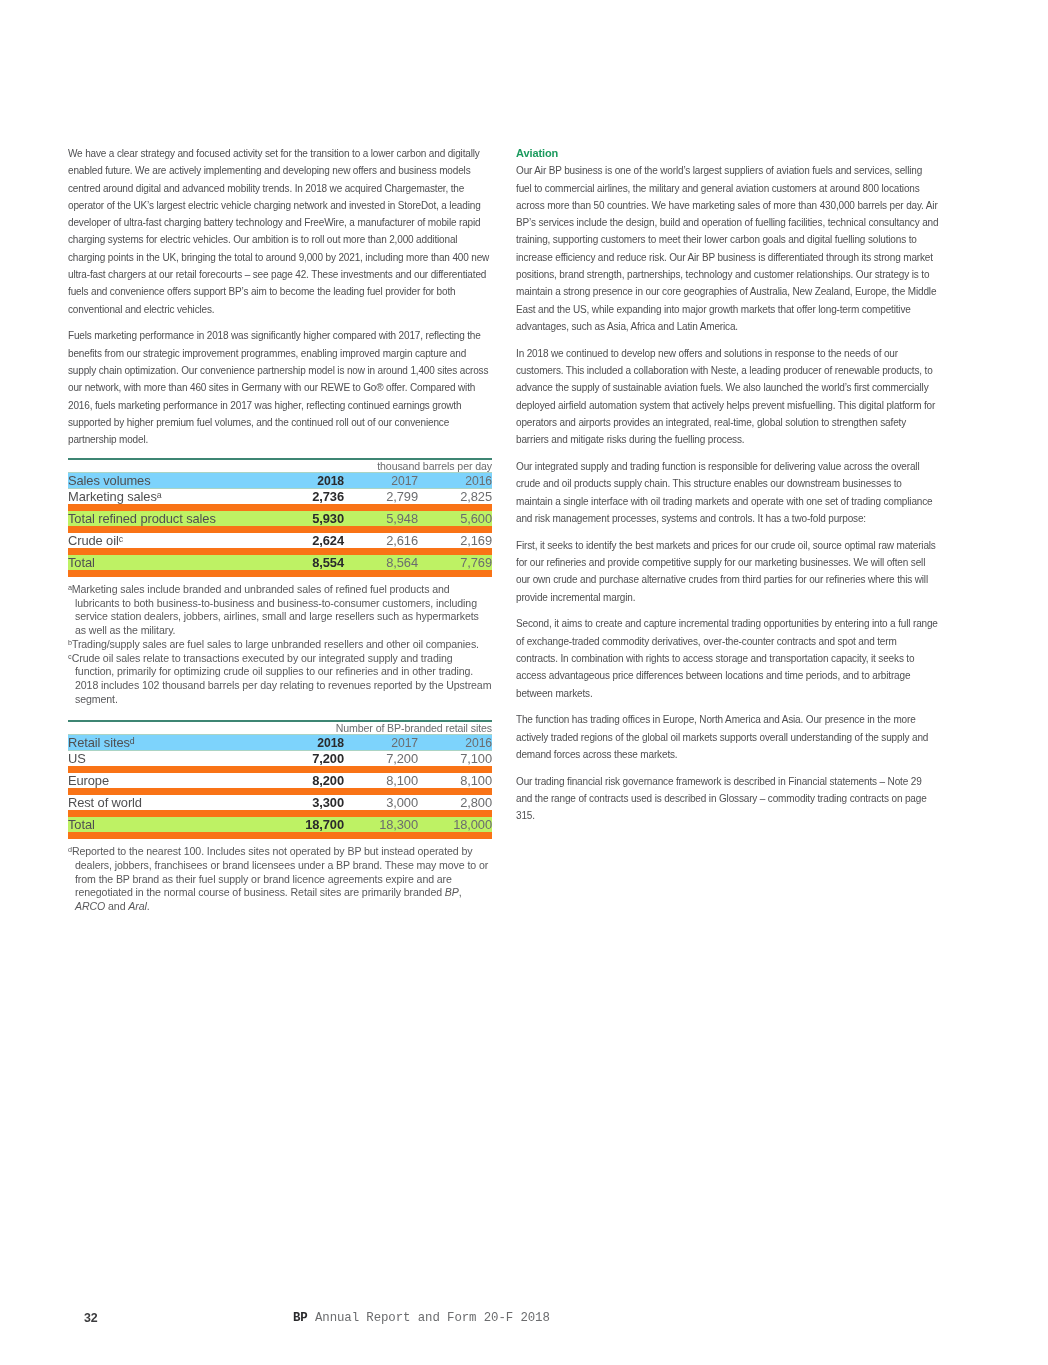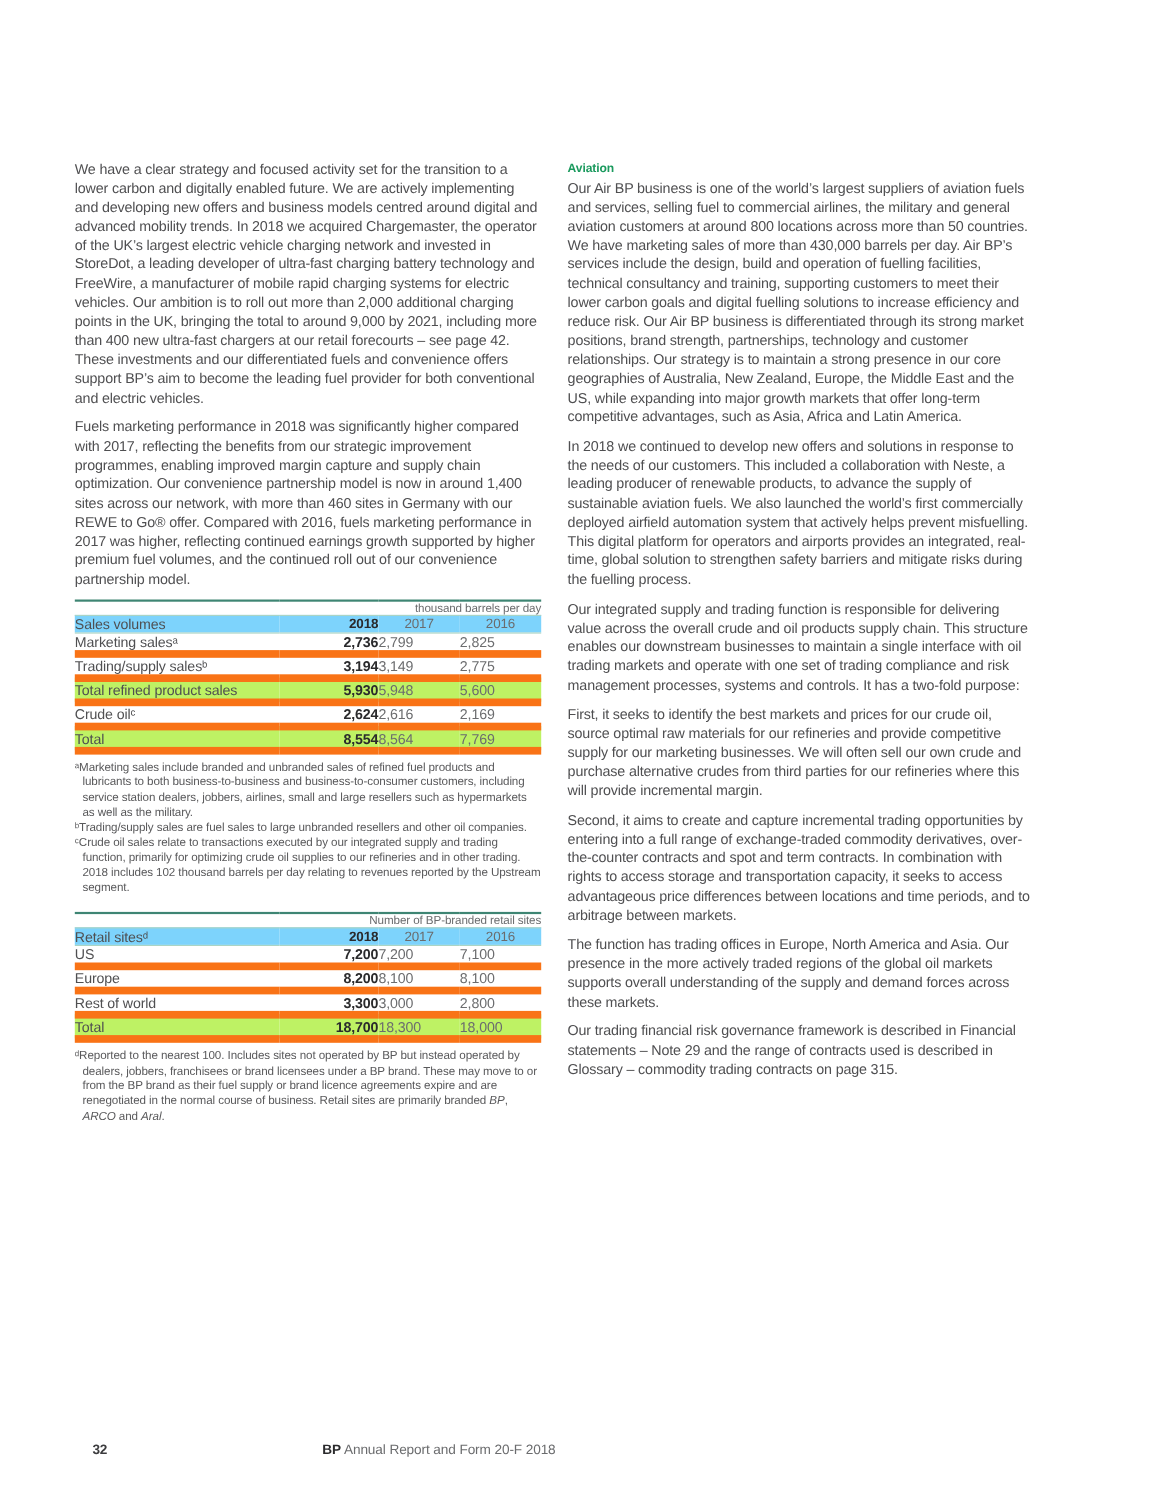--- a/index.html
+++ b/index.html
@@ -10,21 +10,21 @@
     background: #ffffff;
     font-family: "Liberation Sans", sans-serif;
     color: #4f4f51;
     overflow: hidden;
   }
   .col { position: absolute; top: 145px; width: 424px; }
   .col-left  { left: 68px; }
   .col-right { left: 516px; }
 
   p.body {
-    font-size: 13px;
+    font-size: 10px;
     line-height: 17.3px;
     letter-spacing: -0.15px;
     margin: 0 0 9.5px 0;
     color: #4f4f51;
     text-align: left;
   }
   h3.green {
     font-size: 11px;
     line-height: 17.3px;
     letter-spacing: -0.1px;
@@ -50,28 +50,28 @@
     padding: 3px 0 4px 0;
     border-bottom: 1px solid #abd4c4;
   }
   .head-row td {
     background: #7dd3fc;
     border-bottom: 1px solid #abd4c4;
     padding: 3px 0 4px 0;
   }
   .head-row td.c-label { color: #4f4f51; }
   .head-row td.y-cur  { font-size: 12.2px; font-weight: bold; color: #2a2a2c; text-align: right; }
-  .head-row td.y-prev { font-size: 12.2px; color: #6b6c6e; text-align: center; }
+  .head-row td.y-prev { font-size: 12.2px; color: #6b6c6e; text-align: right; }
   .data-row td {
     padding: 2.5px 0 3px 0;
     border-bottom: 7px solid #f97316;
   }
   .data-row td.c-label { text-align: left; }
   .data-row td.v-cur  { font-weight: bold; color: #2a2a2c; text-align: right; }
-  .data-row td.v-prev { color: #6b6c6e; text-align: left; }
+  .data-row td.v-prev { color: #6b6c6e; text-align: right; }
   .data-row.tint td { background: #bef264; }
   col.w-cur  { width: 90px; }
   col.w-prev { width: 74px; }
 
   .fns { margin: 6px 0 14px 0; }
   p.fn {
     font-size: 10.6px;
     line-height: 13.7px;
     letter-spacing: -0.1px;
     color: #59595b;
@@ -79,21 +79,21 @@
     padding-left: 7px;
     text-indent: -7px;
     text-align: left;
   }
   p.fn .fn-marker { font-size: 10.6px; }
   p.fn i { font-style: italic; }
   .mt2 { margin-top: 12px; }
 
   .footer { position: absolute; left: 0; top: 1311px; width: 100%; font-size: 12.4px; letter-spacing: -0.1px; }
   .footer .page-num { position: absolute; left: 84px; top: 0; font-weight: bold; color: #3c3c3e; }
-  .footer .report-title { position: absolute; left: 293px; top: 0; color: #6b6c6e; }
+  .footer .report-title { position: absolute; left: 293px; top: 0; color: #6b6c6e; font-family: Liberation Mono, monospace; }
   .footer .report-title b { color: #2a2a2c; font-weight: bold; }
 </style>
 </head>
 <body>
 
 <div class="page">
 
   <div class="col col-left">
     <p class="body">We have a clear strategy and focused activity set for the transition to a lower carbon and digitally enabled future. We are actively implementing and developing new offers and business models centred around digital and advanced mobility trends. In 2018 we acquired Chargemaster, the operator of the UK’s largest electric vehicle charging network and invested in StoreDot, a leading developer of ultra-fast charging battery technology and FreeWire, a manufacturer of mobile rapid charging systems for electric vehicles. Our ambition is to roll out more than 2,000 additional charging points in the UK, bringing the total to around 9,000 by 2021, including more than 400 new ultra-fast chargers at our retail forecourts – see page 42. These investments and our differentiated fuels and convenience offers support BP’s aim to become the leading fuel provider for both conventional and electric vehicles.</p>
     <p class="body">Fuels marketing performance in 2018 was significantly higher compared with 2017, reflecting the benefits from our strategic improvement programmes, enabling improved margin capture and supply chain optimization. Our convenience partnership model is now in around 1,400 sites across our network, with more than 460 sites in Germany with our REWE to Go® offer. Compared with 2016, fuels marketing performance in 2017 was higher, reflecting continued earnings growth supported by higher premium fuel volumes, and the continued roll out of our convenience partnership model.</p>
@@ -113,26 +113,20 @@
         <td class="c-label">Sales volumes</td>
         <td class="y-cur">2018</td>
         <td class="y-prev">2017</td>
         <td class="y-prev">2016</td>
       </tr>
       <tr class="data-row">
         <td class="c-label">Marketing salesᵃ</td>
         <td class="v-cur">2,736</td>
         <td class="v-prev">2,799</td>
         <td class="v-prev">2,825</td>
-      </tr>
-      <tr class="data-row">
-        <td class="c-label">Trading/supply salesᵇ</td>
-        <td class="v-cur">3,194</td>
-        <td class="v-prev">3,149</td>
-        <td class="v-prev">2,775</td>
       </tr>
       <tr class="data-row tint">
         <td class="c-label">Total refined product sales</td>
         <td class="v-cur">5,930</td>
         <td class="v-prev">5,948</td>
         <td class="v-prev">5,600</td>
       </tr>
       <tr class="data-row">
         <td class="c-label">Crude oilᶜ</td>
         <td class="v-cur">2,624</td>

